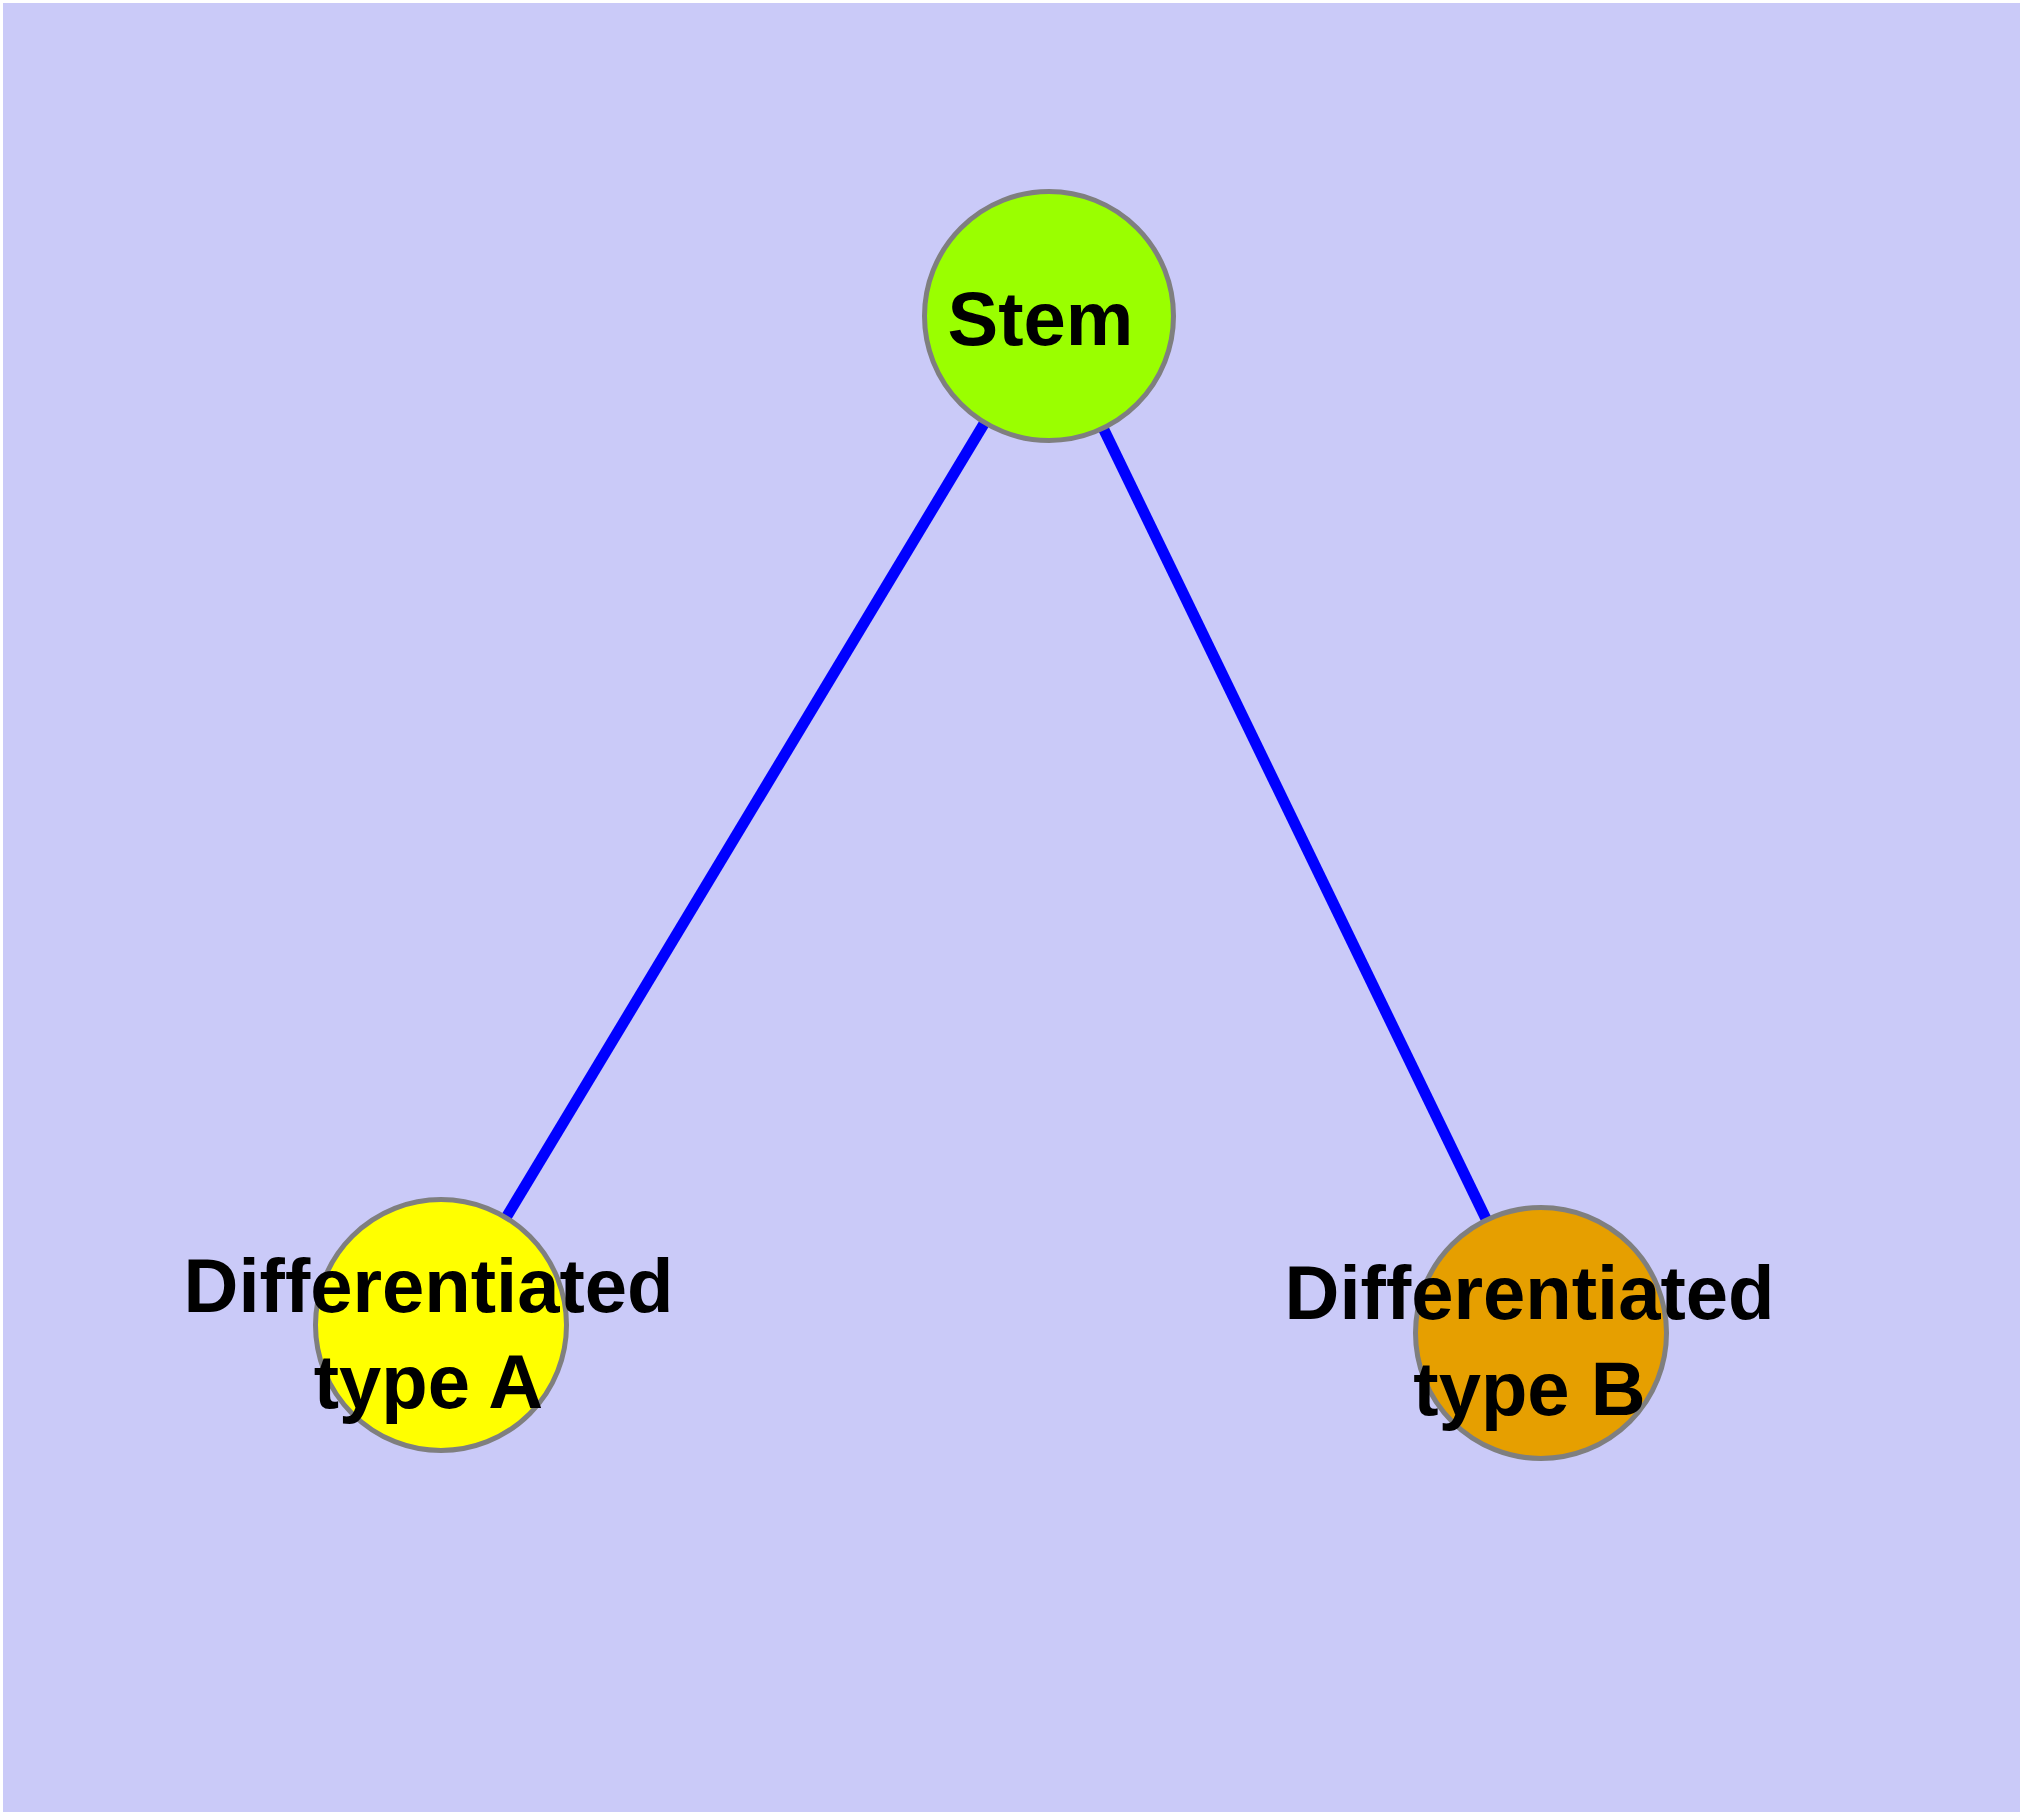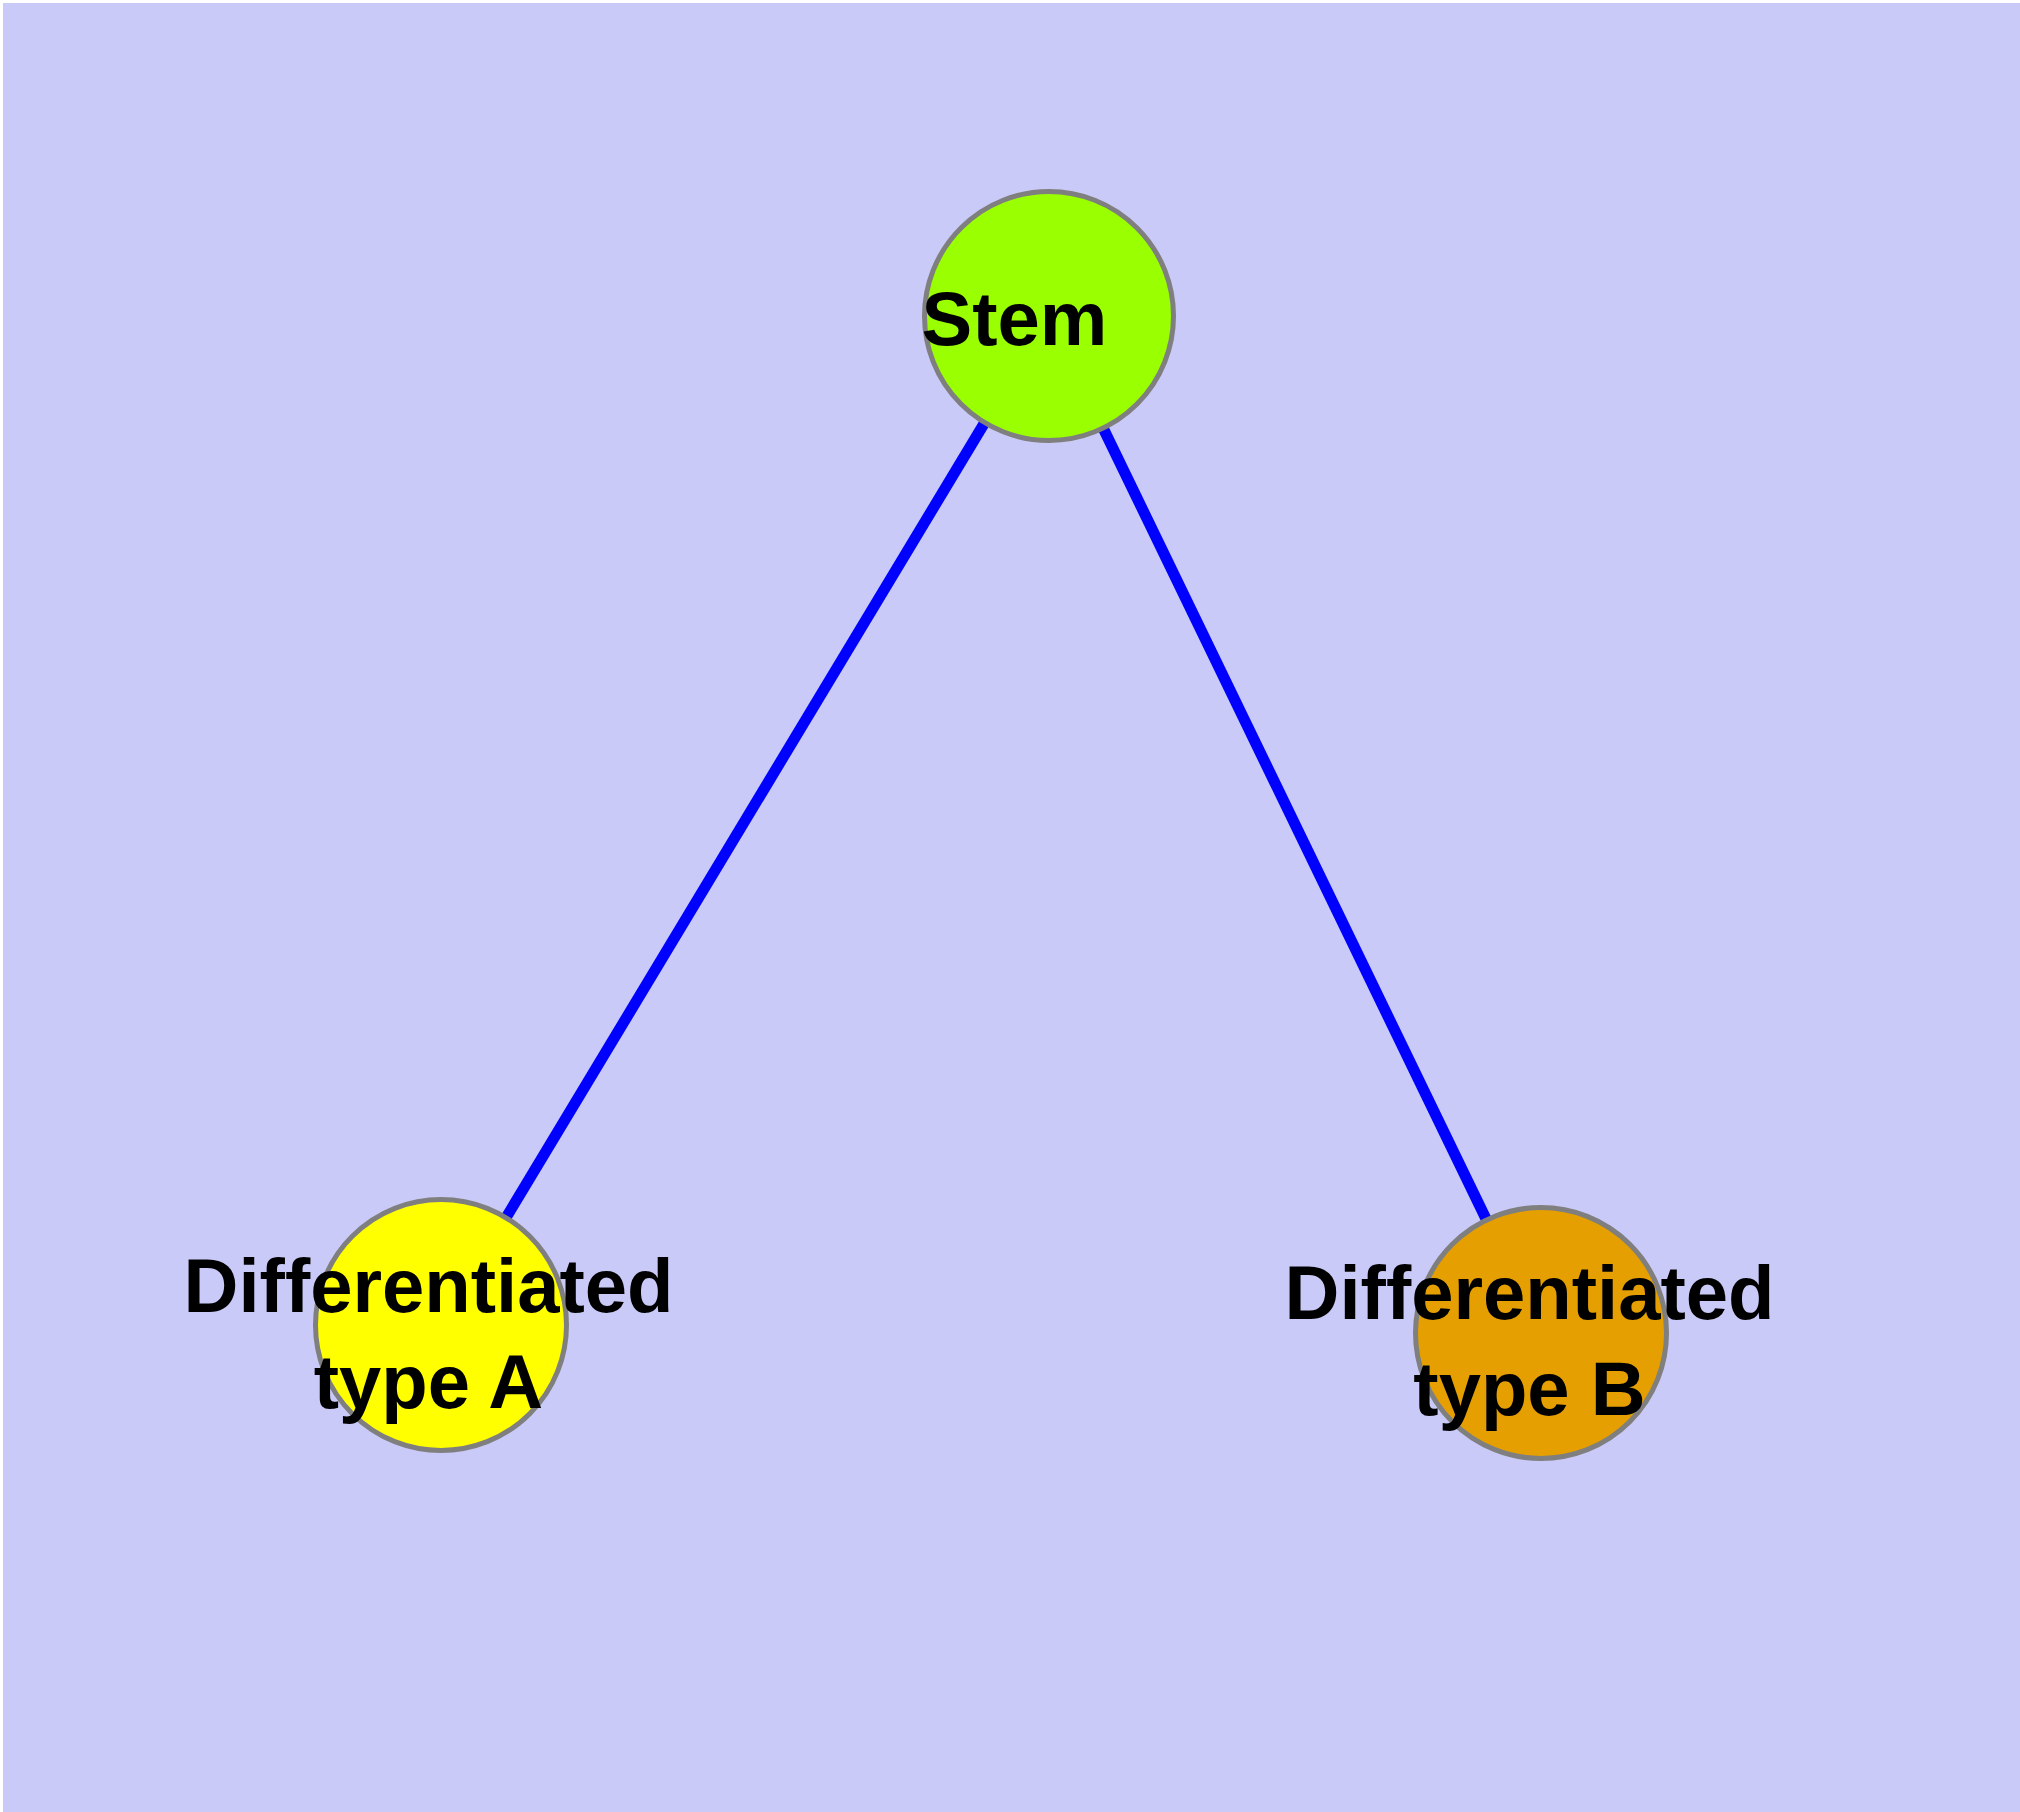--- a/index.html
+++ b/index.html
@@ -45,19 +45,19 @@
 <div class="canvas" style="background: rgb(202, 202, 248);">
   <svg class="edges-layer" width="2018" height="1810" viewBox="0 0 2381 2135">
     <line x1="1234" y1="369" x2="517" y2="1560" stroke="#0000FF" stroke-width="13"></line>
     <line x1="1234" y1="369" x2="1815" y2="1569" stroke="#0000FF" stroke-width="13"></line>
   </svg>
 
   <div class="node-circle" style="left: 919px; top: 186px; width: 254px; height: 254px; background: rgb(154, 255, 0); border-color: rgb(127, 127, 127); border-width: 5.1px;"></div>
   <div class="node-circle" style="left: 310px; top: 1194px; width: 256px; height: 256px; background: rgb(255, 255, 0); border-color: rgb(127, 127, 127); border-width: 5.1px;"></div>
   <div class="node-circle" style="left: 1410px; top: 1202px; width: 256px; height: 256px; background: rgb(230, 159, 0); border-color: rgb(127, 127, 127); border-width: 5.1px;"></div>
 
-  <div class="node-label" style="left: 1012px; top: 316px; font-size: 76px; line-height: 96px; color: rgb(0, 0, 0);">Stem</div>
+  <div class="node-label" style="left: 1038px; top: 316px; font-size: 76px; line-height: 96px; color: rgb(0, 0, 0);">Stem</div>
   <div class="node-label" style="left: 426px; top: 1331px; font-size: 76px; line-height: 96px; color: rgb(0, 0, 0);">Differentiated
 type A</div>
   <div class="node-label" style="left: 1527px; top: 1338px; font-size: 76px; line-height: 96px; color: rgb(0, 0, 0);">Differentiated
 type B</div>
 </div>
 
 
 </body></html>

